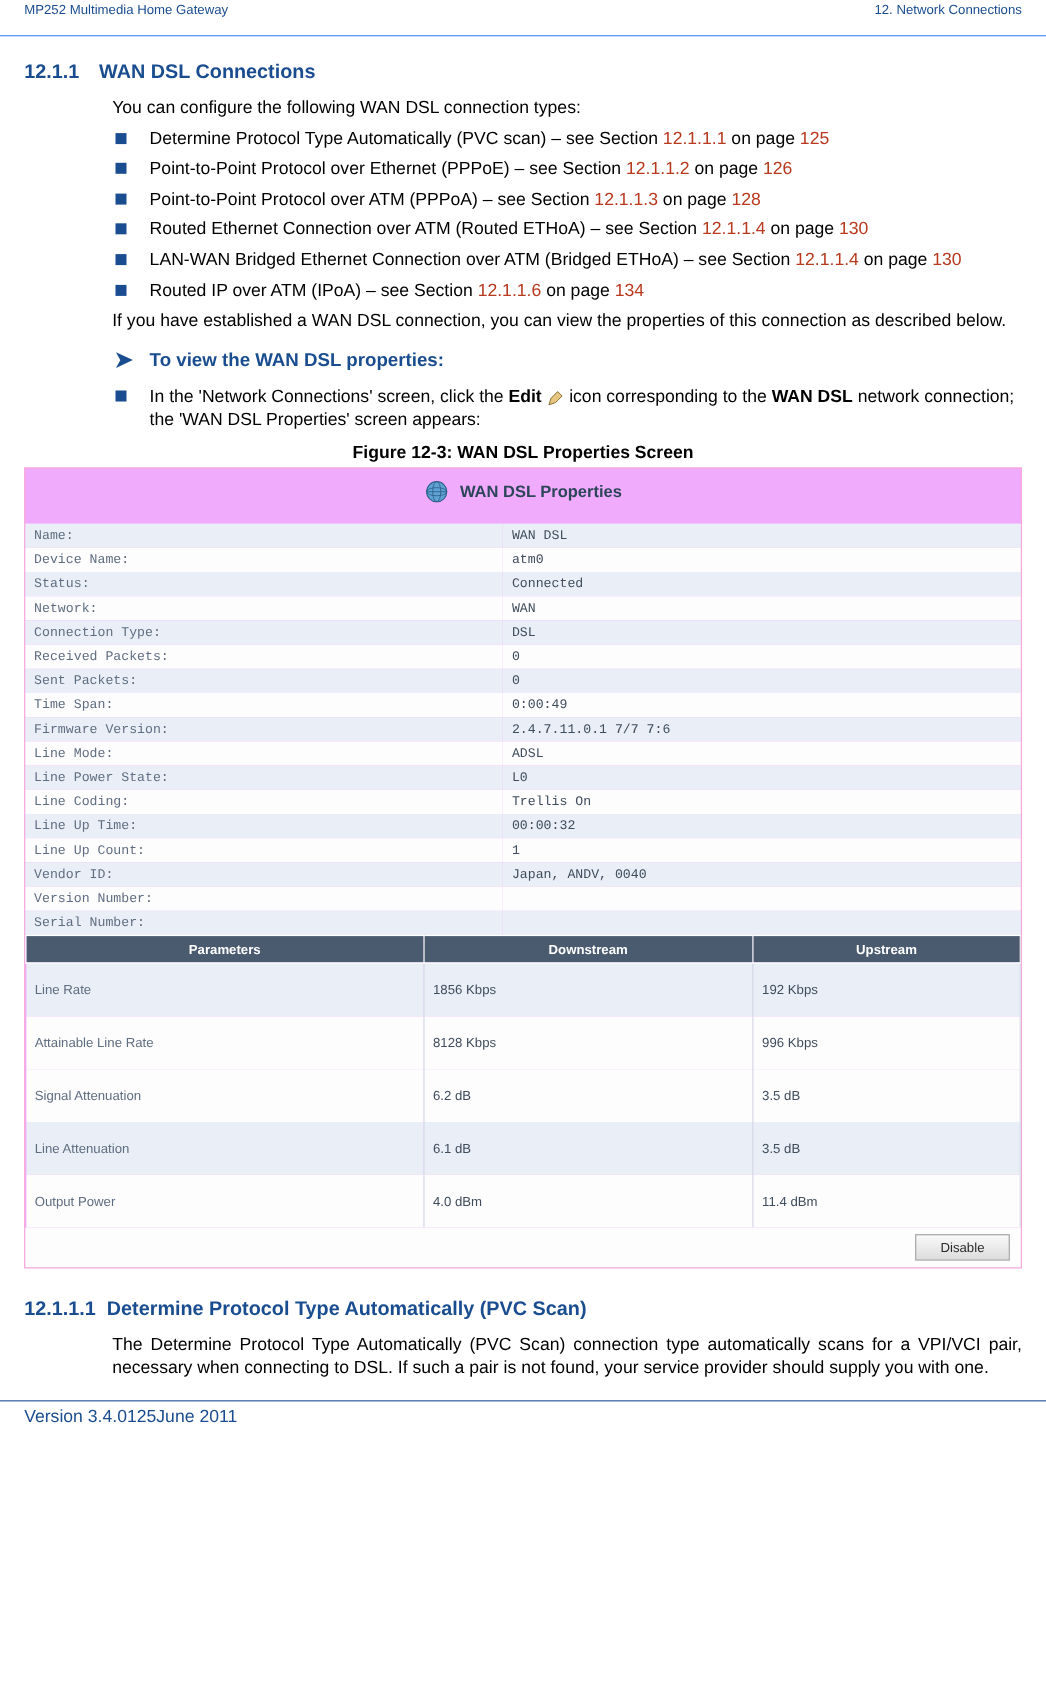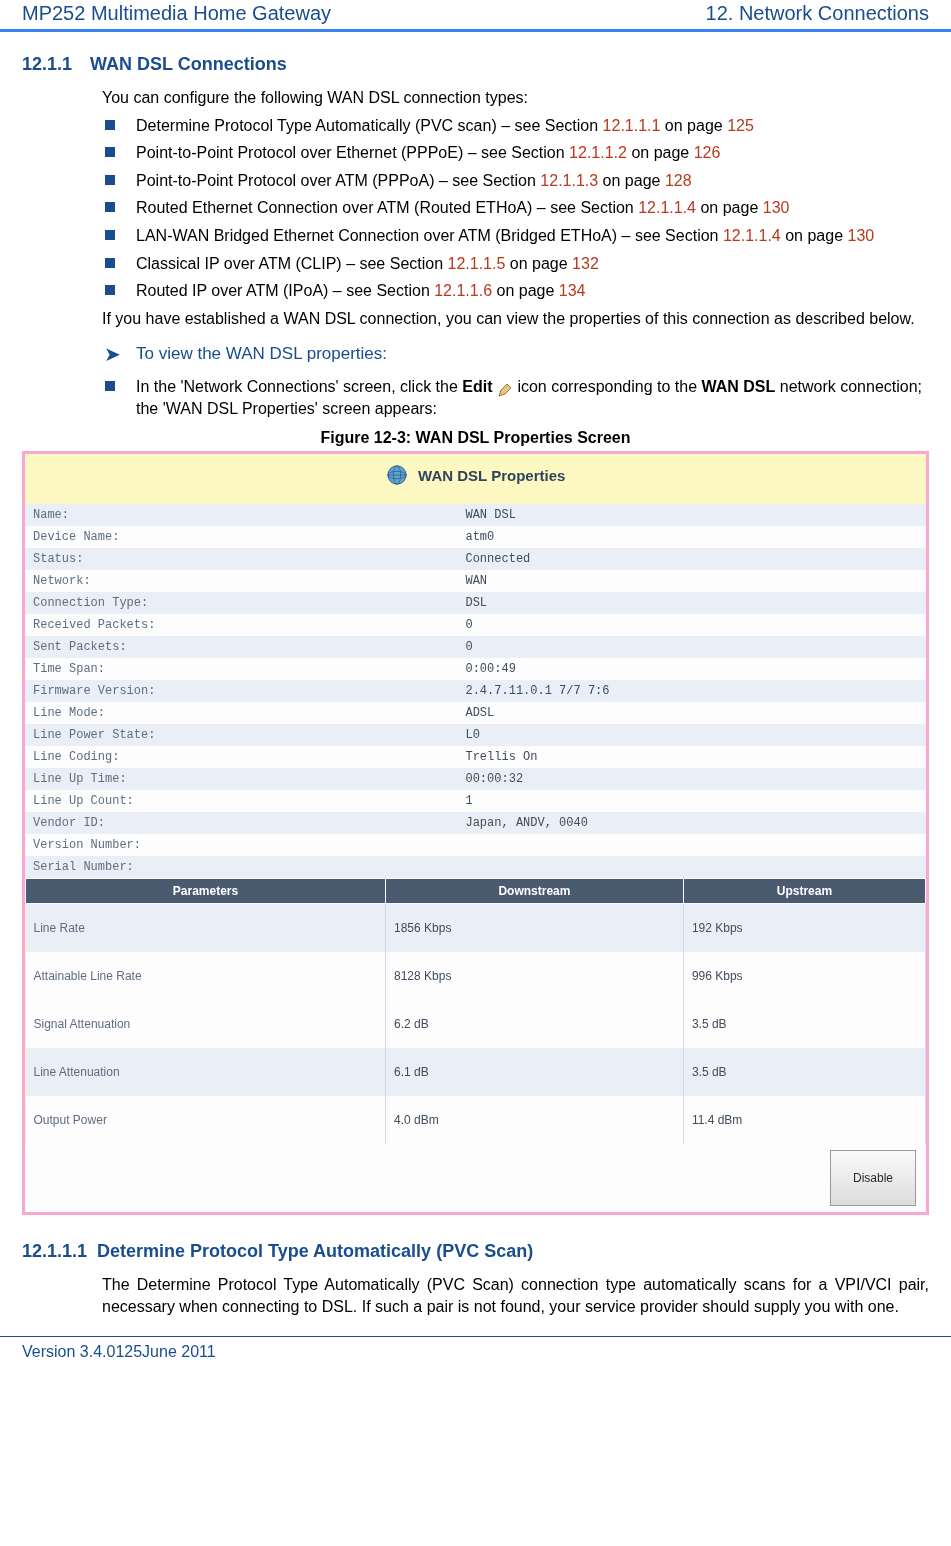--- a/index.html
+++ b/index.html
@@ -8,24 +8,24 @@
       width: 951px;
       background: white;
       color: #000;
     }
     .page {
       padding: 0 22px;
     }
     .header-bar {
       display: flex;
       justify-content: space-between;
-      padding: 2px 22px 4px;
-      color: #1a4d8f;
-      font-size: 20px;
-      border-bottom: 3px solid #3b82f6;
+      padding: 2px 22px 16px;
+      color: #1a4d8f;
+      font-size: 12px;
+      border-bottom: 1px solid #3b82f6;
     }
     .footer-bar {
       display: flex;
       justify-content: flex-start;
       padding: 6px 22px 2px;
       color: #1a4d8f;
       font-size: 16px;
       border-top: 1px solid #1a4d8f;
       margin-top: 18px;
     }
@@ -63,21 +63,21 @@
       left: 3px;
       top: 5px;
       width: 10px;
       height: 10px;
       background: #1a4d8f;
     }
     .xref { color: #b8391e; }
     .proc-head {
       color: #1a4d8f;
       font-size: 17px;
-      font-weight: normal;
+      font-weight: bold;
       margin: 14px 0 10px 0;
       padding-left: 34px;
       position: relative;
     }
     .proc-head::before {
       content: "➤";
       position: absolute;
       left: 2px;
       top: -2px;
       color: #1a4d8f;
@@ -89,22 +89,22 @@
       font-size: 16px;
       margin: 10px 0 4px;
     }
     .pencil-icon {
       display: inline-block;
       width: 16px;
       height: 12px;
       vertical-align: middle;
     }
     .props-panel {
-      border: 3px solid #f9a8d4;
-      background: #fef9c3;
+      border: 1px solid #f9a8d4;
+      background: #f0abfc;
       font-family: Verdana, Arial, sans-serif;
     }
     .panel-title-row {
       text-align: center;
       padding: 10px 0 18px;
     }
     .panel-title {
       color: #2c4559;
       font-weight: bold;
       font-size: 15px;
@@ -157,21 +157,21 @@
       background: #fdfdfd;
       padding: 6px 10px;
       text-align: right;
     }
     .disable-btn {
       display: inline-block;
       background: linear-gradient(#fafafa, #dcdcdc);
       border: 1px solid #9a9a9a;
       color: #2a2a2a;
       font-size: 12px;
-      padding: 20px 22px;
+      padding: 4px 22px;
       font-family: Verdana, Arial, sans-serif;
     }
     h3.subhead {
       color: #1a4d8f;
       font-size: 18px;
       font-weight: bold;
       margin: 26px 0 12px 0;
     }
     h3.subhead .num { margin-right: 10px; }
     .bold { font-weight: bold; }
@@ -193,21 +193,20 @@
 
     <div class="body-text">
       <p class="para">You can configure the following WAN DSL connection types:</p>
 
       <ul class="square-list">
         <li><span>Determine Protocol Type Automatically (PVC scan) – see Section </span><span class="xref">12.1.1.1</span><span> on page </span><span class="xref">125</span></li>
         <li><span>Point-to-Point Protocol over Ethernet (PPPoE) – see Section </span><span class="xref">12.1.1.2</span><span> on page </span><span class="xref">126</span></li>
         <li><span>Point-to-Point Protocol over ATM (PPPoA) – see Section </span><span class="xref">12.1.1.3</span><span> on page </span><span class="xref">128</span></li>
         <li><span>Routed Ethernet Connection over ATM (Routed ETHoA) – see Section </span><span class="xref">12.1.1.4</span><span> on page </span><span class="xref">130</span></li>
         <li><span>LAN-WAN Bridged Ethernet Connection over ATM (Bridged ETHoA) – see Section </span><span class="xref">12.1.1.4</span><span> on page </span><span class="xref">130</span></li>
-        <li><span>Classical IP over ATM (CLIP) – see Section </span><span class="xref">12.1.1.5</span><span> on page </span><span class="xref">132</span></li>
         <li><span>Routed IP over ATM (IPoA) – see Section </span><span class="xref">12.1.1.6</span><span> on page </span><span class="xref">134</span></li>
       </ul>
 
       <p class="para justify">If you have established a WAN DSL connection, you can view the properties of this connection as described below.</p>
 
       <div class="proc-head">To view the WAN DSL properties:</div>
 
       <ul class="square-list">
         <li>
           <span>In the 'Network Connections' screen, click the </span><span class="bold">Edit</span>

